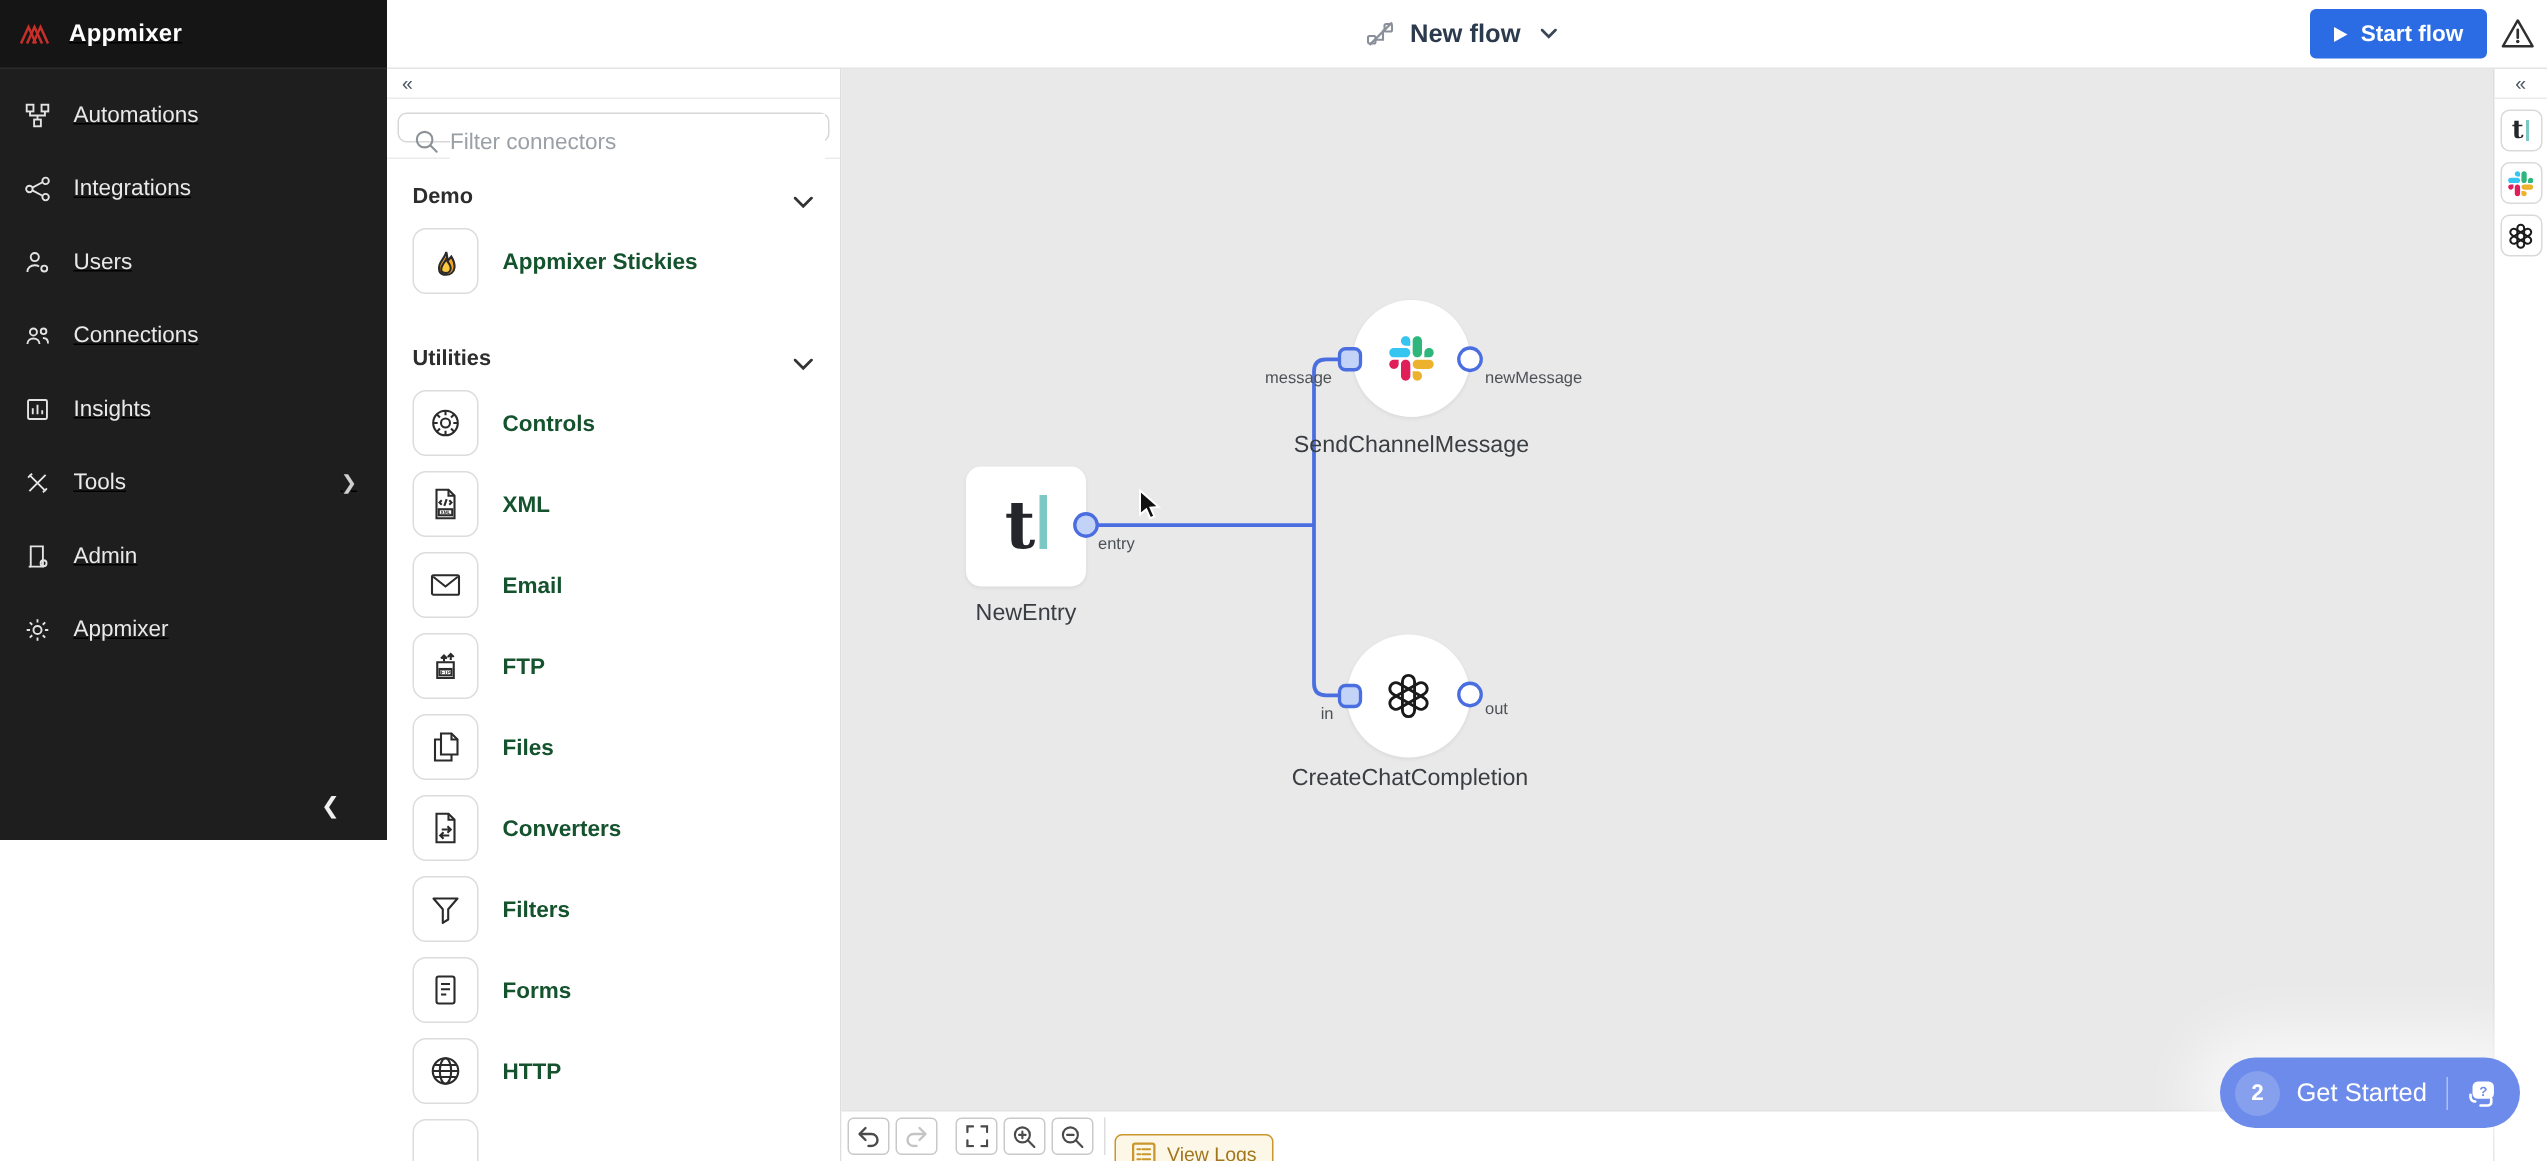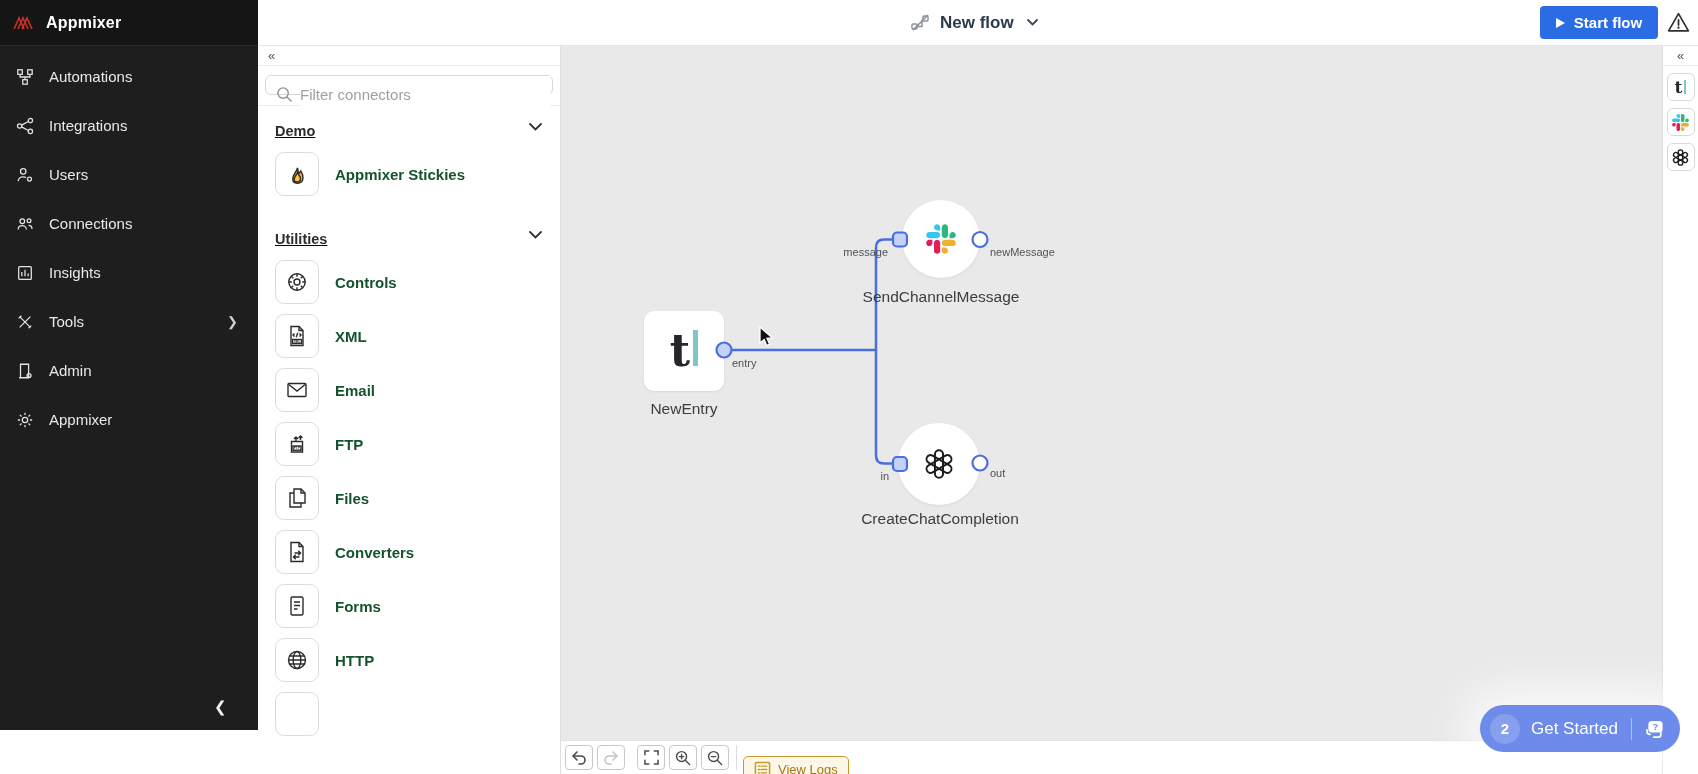--- a/index.html
+++ b/index.html
@@ -1,20 +1,20 @@
 <!DOCTYPE html>
 <html><head>
 <meta charset="utf-8">
 <style>
   * { margin:0; padding:0; box-sizing:border-box; }
   html,body { width:1698px; height:774px; overflow:hidden; font-family:"Liberation Sans", sans-serif; background:#fff; }
   .stage { position:relative; width:1698px; height:774px; }
 
   
-  .sidebar { position:absolute; left:0; top:0; width:258px; height:730px; background:#1e1e1e; z-index:5; }
+  .sidebar { position:absolute; left:0; top:0; width:258px; height:560px; background:#1e1e1e; z-index:5;text-decoration:underline; }
   .sidebar-logo-row { height:46px; background:#151515; border-bottom:1px solid #2b2b2b; display:flex; align-items:center; padding-left:12px; gap:10px; }
   .brand { color:#fff; font-size:16px; font-weight:bold; letter-spacing:.2px; }
   .side-menu { padding-top:6px; }
   .side-item { height:49px; display:flex; align-items:center; gap:15px; padding:0 20px 0 15px; color:#e9e9e9; font-size:15px; cursor:pointer; }
   .side-item .sicon { width:19px; height:19px; display:flex; align-items:center; justify-content:center; flex:none; }
   .side-item svg { stroke:#e3e3e3; fill:none; stroke-width:1.4; }
   .side-chevron { margin-left:auto; color:#cfcfcf; font-size:13px; }
   .sidebar-collapse { position:absolute; left:214px; bottom:14px; color:#f0f0f0; font-size:15px; cursor:pointer; }
 
   
@@ -28,21 +28,21 @@
   .warn-wrap { position:absolute; right:7px; top:10px; width:25px; height:25px; cursor:pointer; }
 
   
   .panel { position:absolute; left:258px; top:46px; width:303px; height:728px; background:#fff; border-right:1px solid #dedede; z-index:5; overflow:hidden; }
   .panel-collapse-row { height:20px; border-bottom:1px solid #ececec; display:flex; align-items:center; padding-left:10px; color:#4b5563; font-size:13px; cursor:pointer; }
   .search-strip { padding:9px 7px 10px 7px; border-bottom:1px solid #ececec; }
   .search-box { position:relative; height:20px; border:1px solid #d7d7d7; border-radius:6px; background:#fff; }
   .search-box input { position:absolute; left:34px; top:0; width:250px; height:36px; border:none; outline:none; font-size:15px; color:#333; font-family:"Liberation Sans",sans-serif; }
   .search-box input::placeholder { color:#9aa0a6; }
   .search-glyph { position:absolute; left:10px; top:10px; }
-  .section-head { display:flex; align-items:flex-start; justify-content:space-between; padding:17px 18px 13px 17px;text-decoration:underline; }
+  .section-head { display:flex; align-items:flex-end; justify-content:space-between; padding:17px 18px 13px 17px; }
   .section-head.utilities { padding-top:25px; }
   .section-title { font-size:14.5px; font-weight:bold; color:#2d2d2d; }
   .conn-row { display:flex; align-items:center; gap:16px; margin:0 0 10px 17px; height:44px; cursor:grab; }
   .conn-tile { width:44px; height:44px; border:1px solid #dcdcdc; border-radius:9px; background:#fff; display:flex; align-items:center; justify-content:center; flex:none; }
   .conn-tile svg { stroke:#2b2b2b; fill:none; stroke-width:1.4; }
   .conn-label { font-size:15px; color:#14532d;font-weight:bold; }
 
   
   .canvas { position:absolute; left:561px; top:46px; width:1101px; height:728px; background:#e9e9e9; z-index:1; }
   .node { position:absolute; background:#fff; box-shadow:0 1px 3px rgba(0,0,0,.07); display:flex; align-items:center; justify-content:center; z-index:3; cursor:pointer; }
@@ -347,20 +347,28 @@
             <path d="M6 2.5h8l4 4v15H6z"></path>
             <path d="M14 2.5v4h4"></path>
             <path d="M9.5 13h6m-2.2-2.2L15.5 13l-2.2 2.2M14.5 17h-6m2.2 2.2L8.5 17l2.2-2.2"></path>
           </svg>
       </span>
       <span class="conn-label">Converters</span>
     </div>
     <div class="conn-row">
       <span class="conn-tile">
         <svg width="24" height="24" viewBox="0 0 24 24">
+            <path d="M4 5h16l-6.2 7.2V19l-3.6 2.3v-9.1z" stroke-linejoin="round"></path>
+          </svg>
+      </span>
+      <span class="conn-label">Filters</span>
+    </div>
+    <div class="conn-row">
+      <span class="conn-tile">
+        <svg width="24" height="24" viewBox="0 0 24 24">
             <rect x="6" y="3" width="12" height="18" rx="1.5"></rect>
             <path d="M9 8h6M9 11.5h6M9 15h3.5"></path>
           </svg>
       </span>
       <span class="conn-label">Forms</span>
     </div>
     <div class="conn-row">
       <span class="conn-tile">
         <svg width="24" height="24" viewBox="0 0 24 24">
             <circle cx="12" cy="12" r="8.5"></circle>

